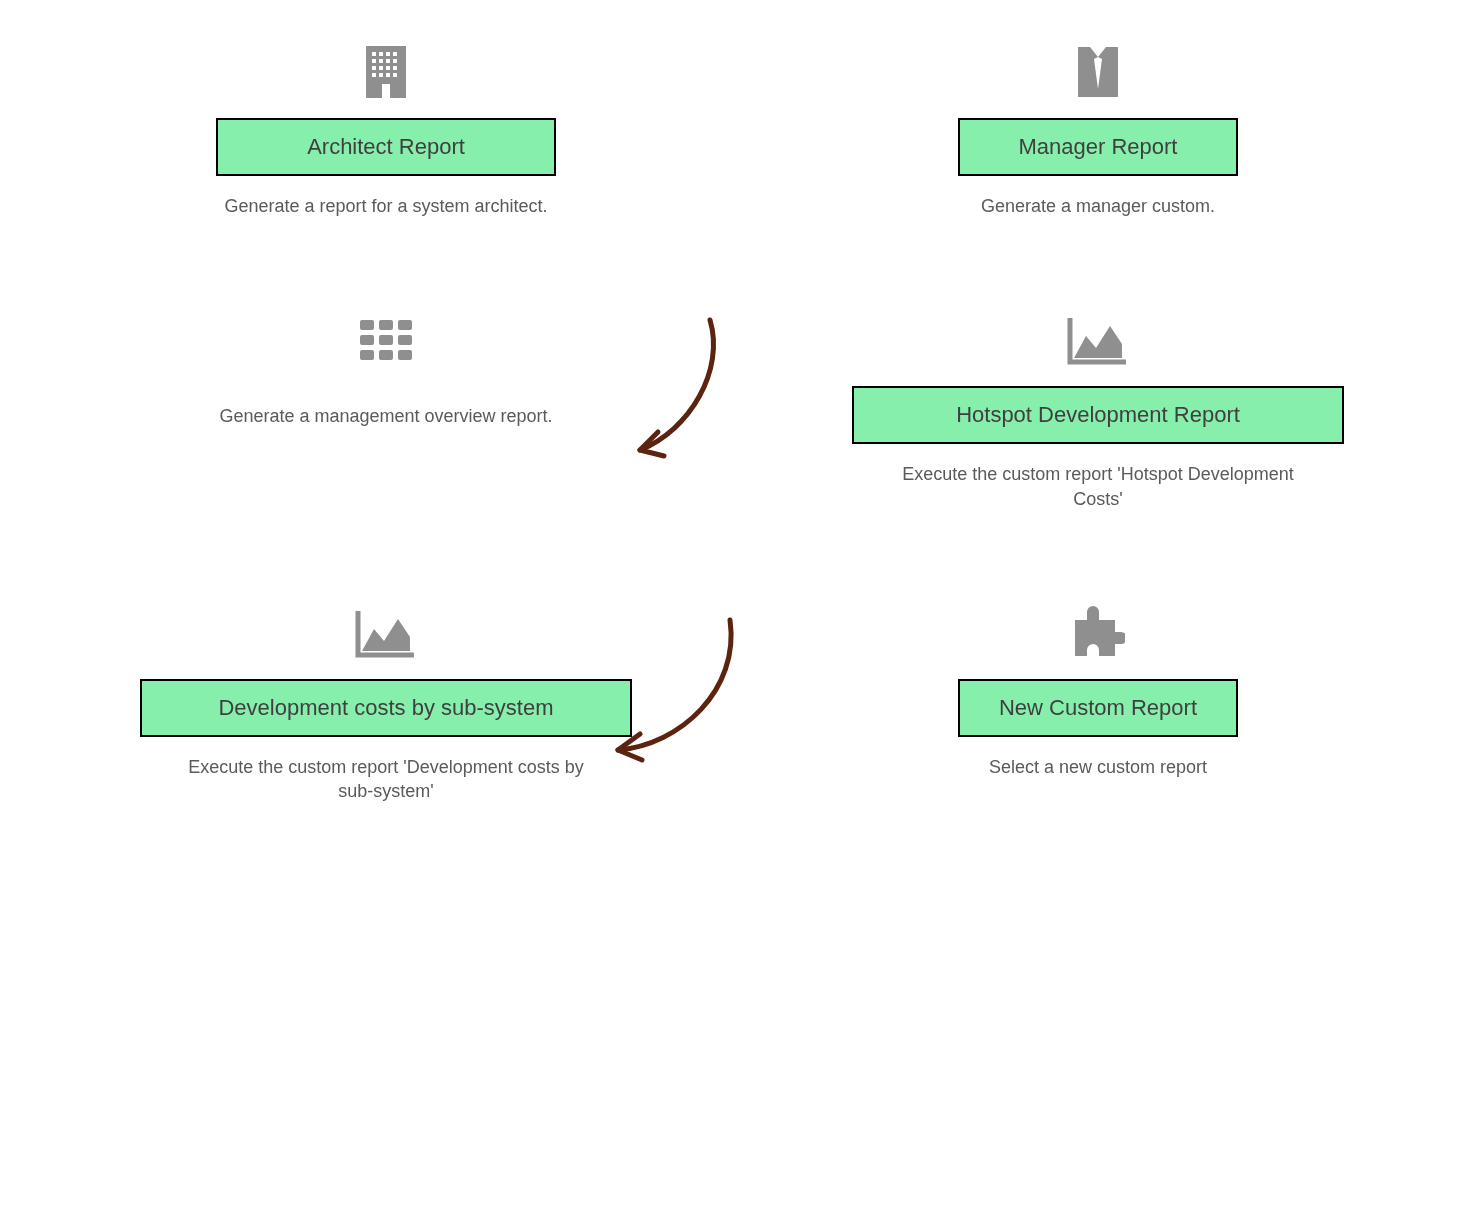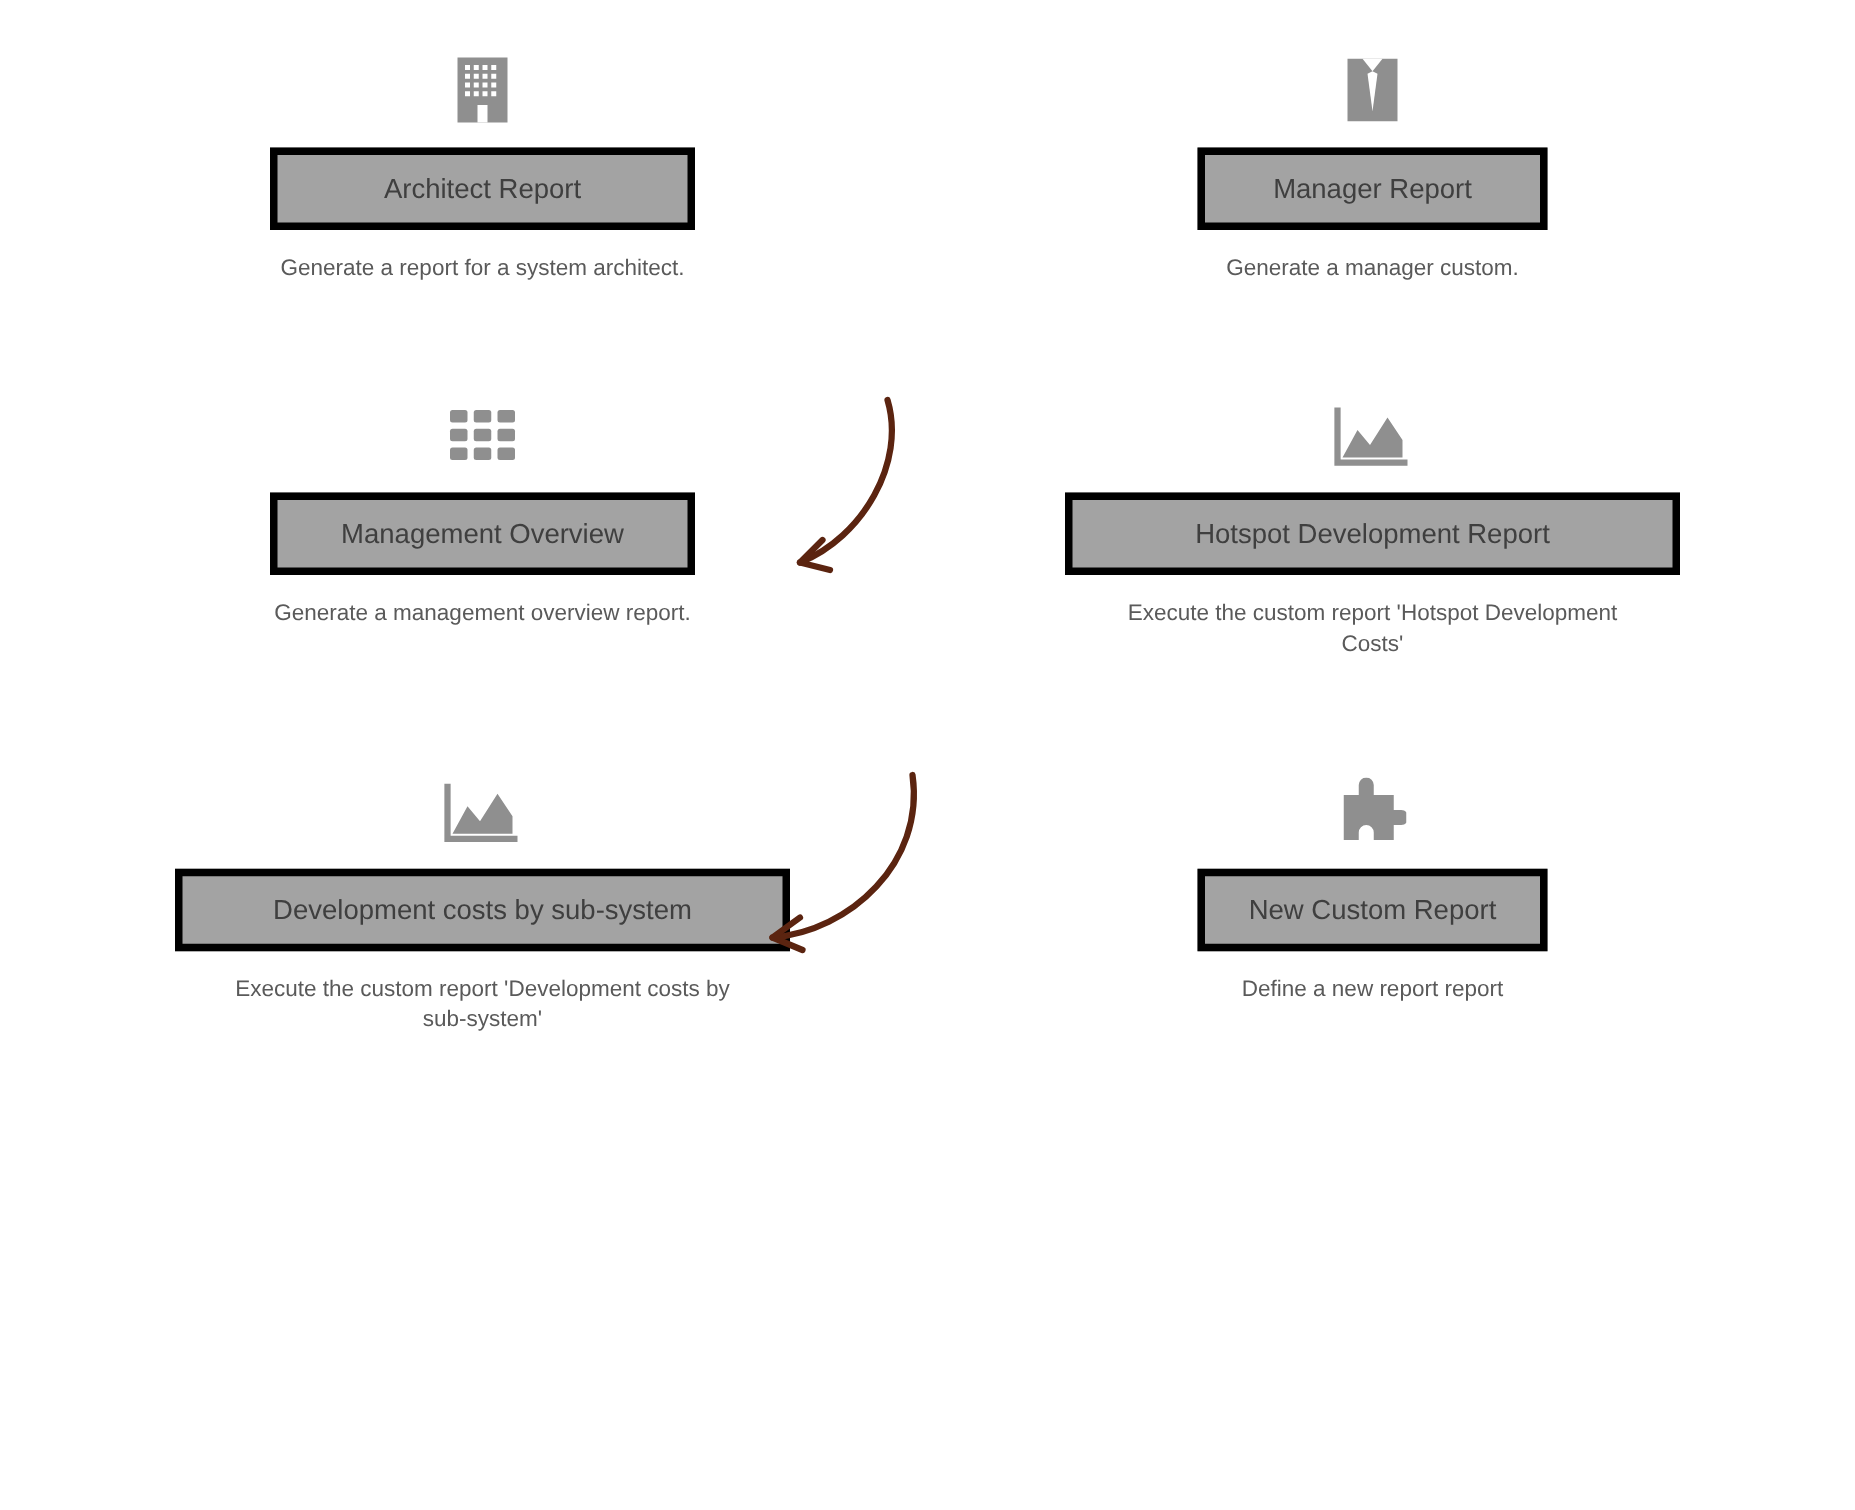--- a/index.html
+++ b/index.html
@@ -48,22 +48,22 @@
     display: flex;
     align-items: center;
     justify-content: center;
     margin-bottom: 14px;
     color: #8f8f8f;
   }
   .card-button {
     width: 100%;
     max-width: 460px;
     padding: 14px 10px;
-    background: #a3a3a3;
-    border: 6px solid #000000;
+    background: #86efac;
+    border: 2px solid #000000;
     font-size: 22px;
     font-weight: 500;
     color: #3f3f3f;
     cursor: pointer;
   }
   .card-button.wide {
     max-width: 520px;
   }
   .card-button.narrow {
     max-width: 340px;
@@ -155,21 +155,20 @@
               <rect x="40" y="2" width="14" height="10" rx="2"></rect>
             <rect x="2" y="17" width="14" height="10" rx="2"></rect>
               <rect x="21" y="17" width="14" height="10" rx="2"></rect>
               <rect x="40" y="17" width="14" height="10" rx="2"></rect>
             <rect x="2" y="32" width="14" height="10" rx="2"></rect>
               <rect x="21" y="32" width="14" height="10" rx="2"></rect>
               <rect x="40" y="32" width="14" height="10" rx="2"></rect>
           </g>
         </svg>
       </div>
-      <button class="card-button narrow">Management Overview</button>
       <p class="card-desc">Generate a management overview report.</p>
     </div>
 
     <div class="card">
       <div class="icon-slot">
         <svg width="64" height="52" viewBox="0 0 64 52">
           <path d="M4 4 L4 48 L60 48" stroke="#8f8f8f" stroke-width="5" fill="none"></path>
           <path d="M8 44 L20 22 L30 34 L44 12 L56 30 L56 44 Z" fill="#8f8f8f"></path>
         </svg>
       </div>
@@ -188,21 +187,21 @@
       <p class="card-desc">Execute the custom report 'Development costs by sub-system'</p>
     </div>
 
     <div class="card">
       <div class="icon-slot">
         <svg width="54" height="54" viewBox="0 0 54 54">
           <path d="M12 14 L12 6 A6 6 0 0 1 24 6 L24 14 L40 14 L40 26 L46 26 A6 6 0 0 1 46 38 L40 38 L40 50 L24 50 L24 44 A6 6 0 0 0 12 44 L12 50 L0 50 L0 14 Z" fill="#8f8f8f" transform="translate(4,0)"></path>
         </svg>
       </div>
       <button class="card-button small">New Custom Report</button>
-      <p class="card-desc">Define a new report report</p>
+      <p class="card-desc">Select a new custom report</p>
     </div>
 
     <div class="arrow a1">
       <svg width="120" height="160" viewBox="0 0 120 160">
         <path d="M90 10 C 105 60, 70 120, 20 140" stroke="#5b2410" stroke-width="5" fill="none" stroke-linecap="round"></path>
         <path d="M20 140 L38 122 M20 140 L44 146" stroke="#5b2410" stroke-width="5" fill="none" stroke-linecap="round"></path>
       </svg>
     </div>
     <div class="arrow a2">
       <svg width="150" height="160" viewBox="0 0 150 160">

